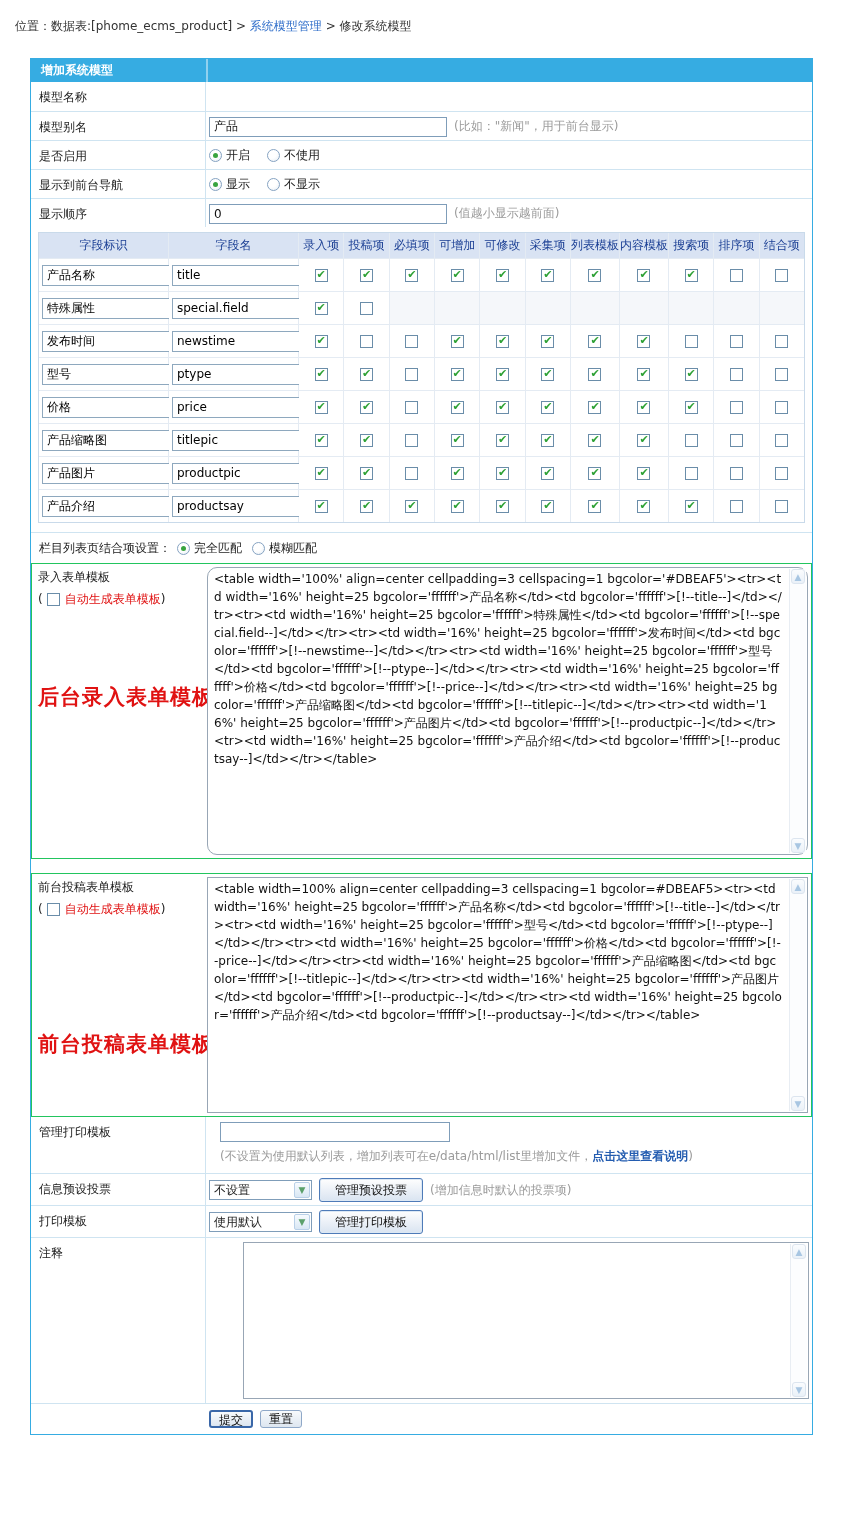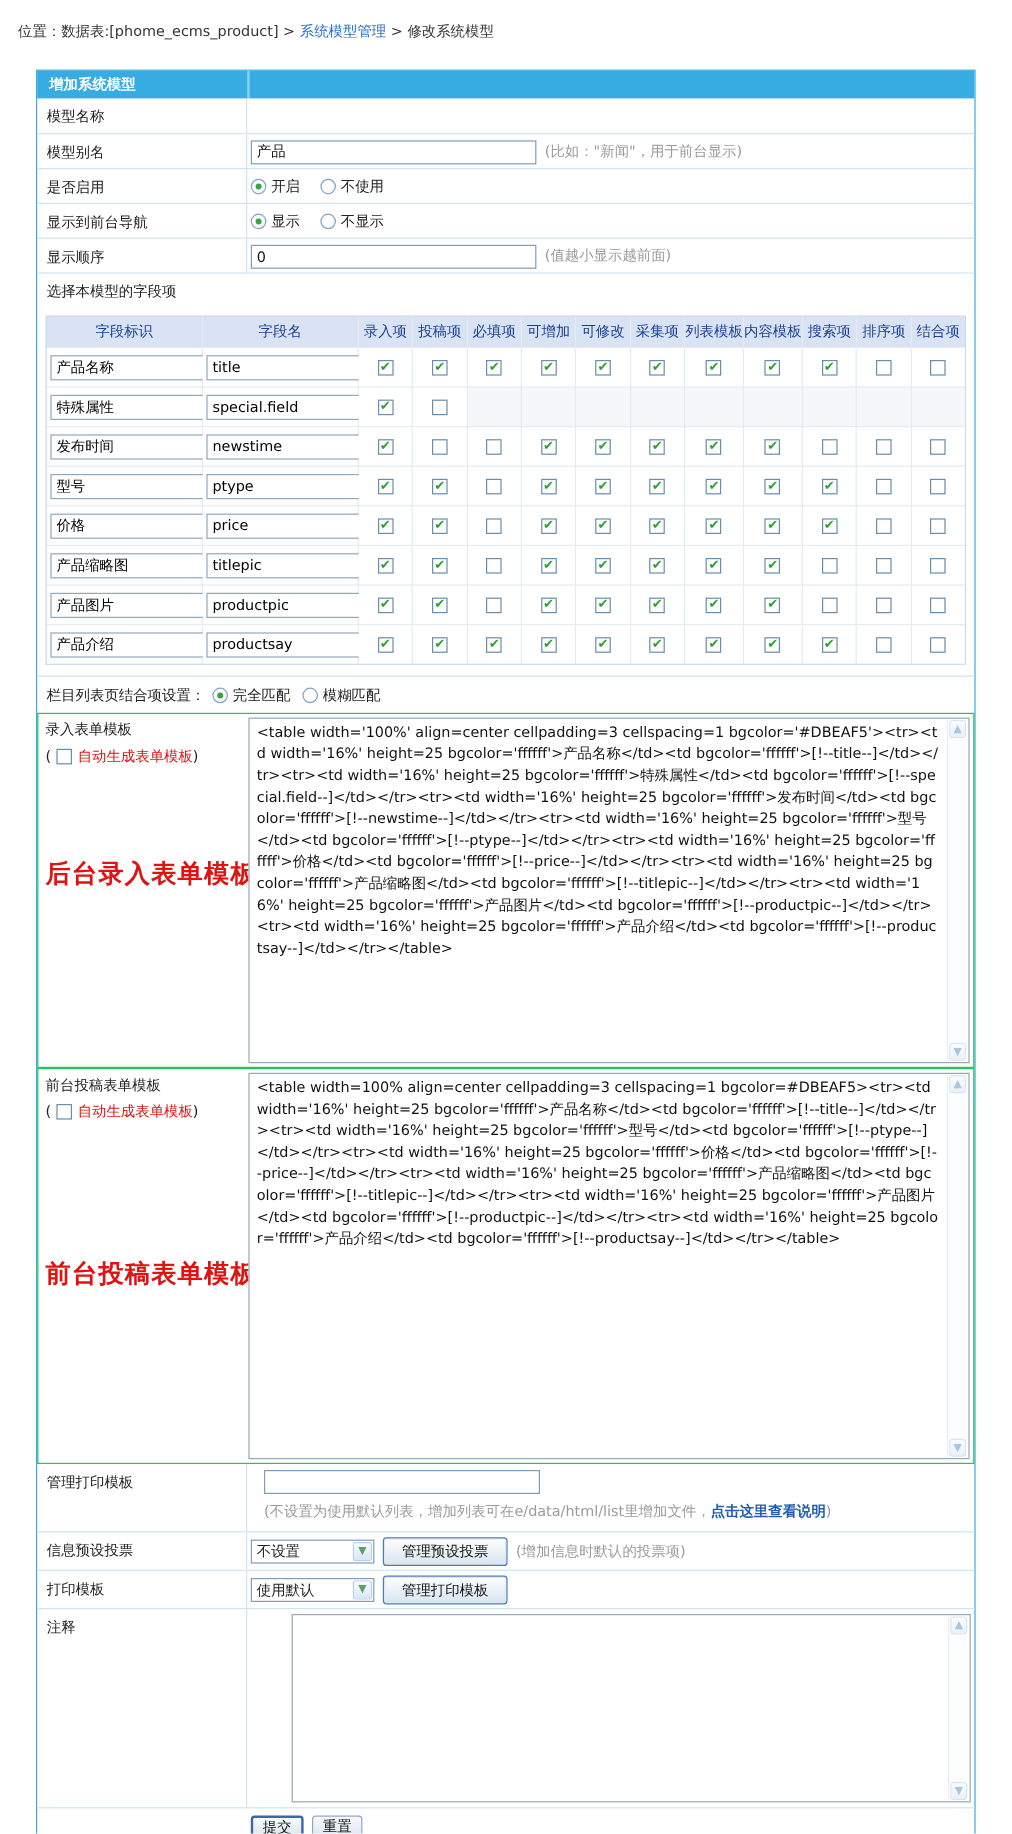--- a/index.html
+++ b/index.html
@@ -76,39 +76,39 @@
     display:inline-flex; align-items:center; justify-content:center;
     font-size:11px; line-height:1; color:#2EA135; font-weight:bold; cursor:pointer;
   }
   .cb.on::after { content:"✔"; margin-top:-1px; }
 
   
   .full-row { border-top:1px solid #CFE4F1; padding:7px 0 6px 8px; display:flex; align-items:center; }
 
   
   .tpl-row { display:flex; border:1px solid #22c55e; align-items:stretch; }
-  .tpl-row + .tpl-row { margin-top:0; }
+  .tpl-row + .tpl-row { margin-top:14px; }
   .tpl-left { width:172px; padding:5px 0 0 6px; flex-shrink:0; }
   .autogen { margin-top:5px; white-space:nowrap; }
   .autogen .paren { color:#222; }
   .autogen .cb { vertical-align:-3px; margin:0 5px 0 4px; }
   .autogen .red { color:#E01212; }
   .annotation { color:#E01212; font-weight:bold; font-size:21px; letter-spacing:1px; white-space:nowrap; }
   .annotation.a1 { margin-top:75px; }
   .annotation.a2 { margin-top:112px; }
   .tpl-right { flex:1; padding:3px; }
 
   .codebox { position:relative; border:1px solid #98A6B5; background:#fff; }
   .codebox .codetext {
     position:absolute; left:1px; top:1px; right:19px; bottom:1px; padding:1px 5px;
     line-height:1.5; word-break:break-all; overflow:hidden; font-size:12px; color:#111;
     white-space:pre-wrap;
   }
-  .h-tpl1 { height:288px; }
-  .h-tpl2 { height:322px; }
+  .h-tpl1 { height:288px;border-radius:10px; }
+  .h-tpl2 { height:236px; }
   .h-note { height:157px; }
   .vscroll {
     position:absolute; top:1px; right:1px; bottom:1px; width:17px;
     background:#FCFDFE; border-left:1px solid #E8EDF3;
   }
   .varrow {
     position:absolute; left:1px; right:1px; height:15px;
     border:1px solid #DCE5EF; border-radius:3px;
     background:linear-gradient(#FAFCFE,#EAF1F8); color:#A8C6E2;
     display:flex; align-items:center; justify-content:center; font-size:9px; cursor:pointer;
@@ -192,21 +192,20 @@
   </div>
 
   <div class="frow">
     <div class="flabel">显示顺序</div>
     <div class="fcontent">
       <input class="tinput" type="text" value="0" style="">
       <span class="hint">(值越小显示越前面)</span>
     </div>
   </div>
 
-  <div class="section-title-row">选择本模型的字段项</div>
 
   <div class="fields-wrap">
     <div class="fields-grid">
         <div class="fg-h">字段标识</div>
         <div class="fg-h">字段名</div>
         <div class="fg-h">录入项</div>
         <div class="fg-h">投稿项</div>
         <div class="fg-h">必填项</div>
         <div class="fg-h">可增加</div>
         <div class="fg-h">可修改</div>

